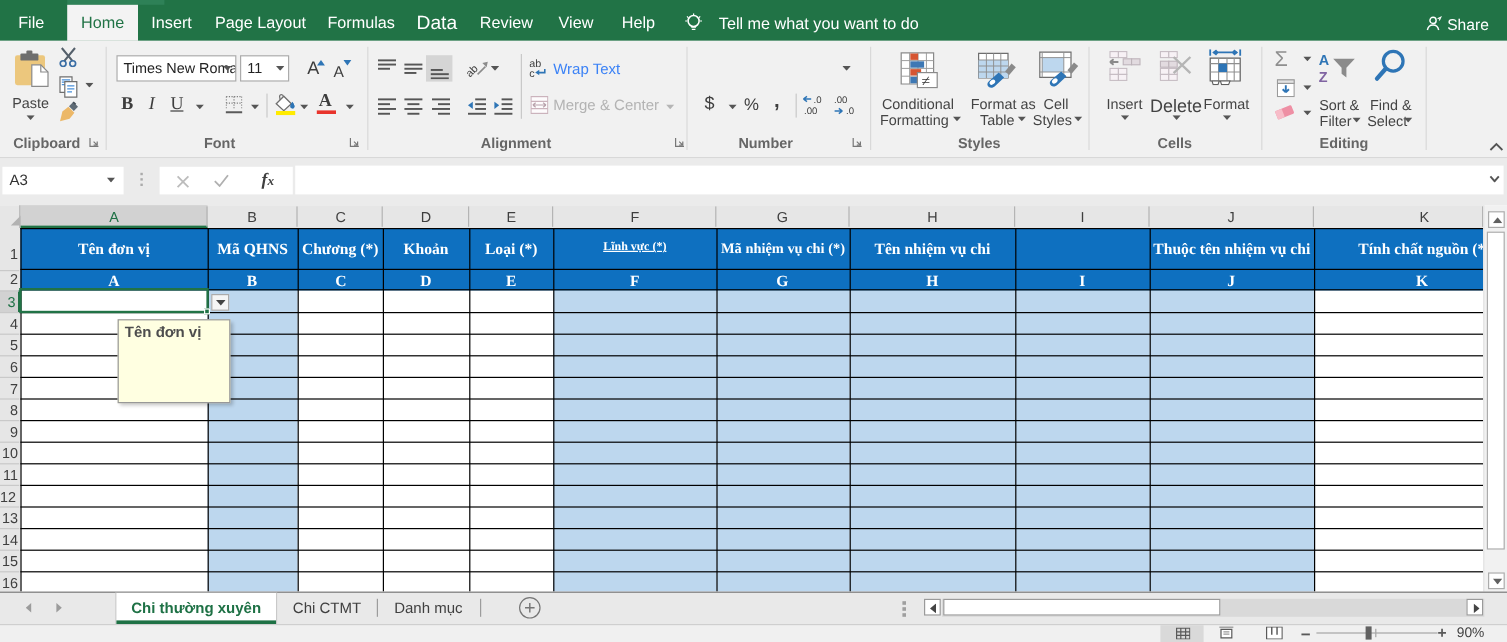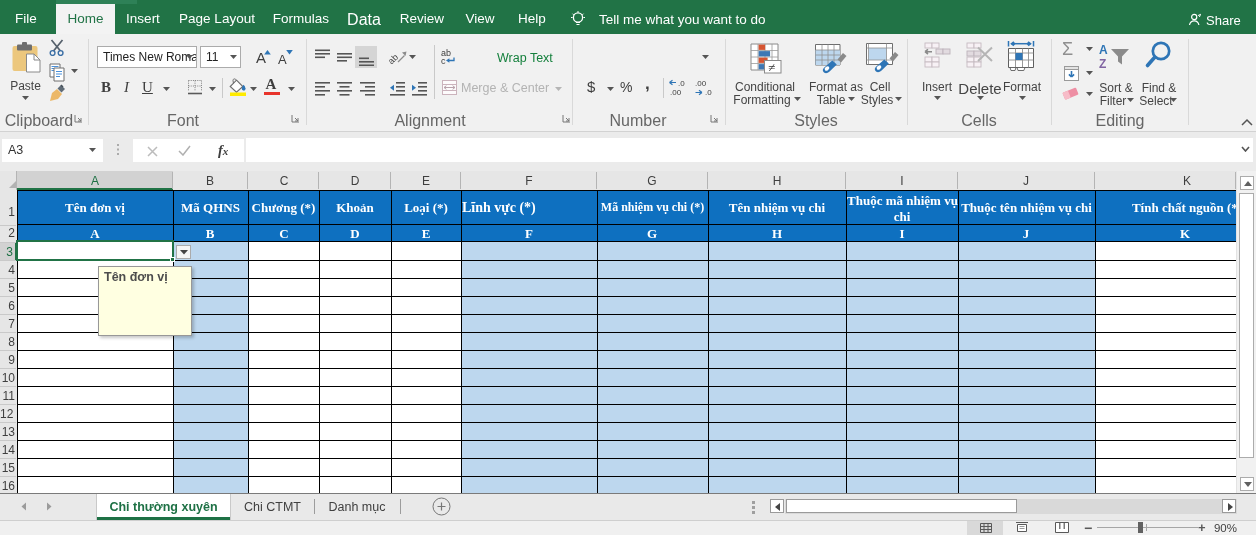--- a/index.html
+++ b/index.html
@@ -1,17 +1,17 @@
 <!DOCTYPE html>
 <html><head><meta charset="utf-8"><style>
 *{margin:0;padding:0;box-sizing:border-box}
 body{font-family:"Liberation Sans",sans-serif;}
 #root{position:relative;width:1256px;height:535px;overflow:hidden;background:#fff;}
 .a{position:absolute;}
-.lbl{position:absolute;font-size:16px;color:#666;text-align:center;}
+.lbl{position:absolute;font-size:12px;color:#666;text-align:center;font-weight:bold;}
 .serif{font-family:"Liberation Serif",serif;}
 </style></head><body>
 <div id="root">
 <div class="a" style="left:0;top:0;width:1256px;height:34px;background:#217346"></div>
 <div class="a" style="left:56px;top:0;width:81px;height:4px;background:#2e8157"></div>
 <div class="a" style="left:-34px;top:11px;width:120px;text-align:center;font-size:13.5px;color:#fff;">File</div>
 <div class="a" style="left:83px;top:11px;width:120px;text-align:center;font-size:13.5px;color:#fff;">Insert</div>
 <div class="a" style="left:157px;top:11px;width:120px;text-align:center;font-size:13.5px;color:#fff;">Page Layout</div>
 <div class="a" style="left:241px;top:11px;width:120px;text-align:center;font-size:13.5px;color:#fff;">Formulas</div>
 <div class="a" style="left:304px;top:11px;width:120px;text-align:center;font-size:16px;color:#fff;">Data</div>
@@ -150,21 +150,21 @@
 <svg class="a" style="left:409px;top:55px" width="7" height="4" viewBox="0 0 7 4">
       <path d="M0 0h7l-3.5 4z" fill="#555"></path>
     </svg>
 <svg class="a" style="left:441px;top:48px" width="17" height="17" viewBox="0 0 17 17">
 <text x="0" y="8" font-size="9" fill="#3e3e3e" font-family="Liberation Sans">ab</text>
 <text x="0" y="16" font-size="9" fill="#3e3e3e" font-family="Liberation Sans">c</text>
 <path d="M7 12.5h6v-3" fill="none" stroke="#2e75b6" stroke-width="1.3"></path>
 <path d="M5 12.5l3.4-2.3v4.6z" fill="#2e75b6"></path>
 </svg>
 <div class="a" style="left:434px;top:45px;width:1px;height:54px;background:#c9c9c9"></div>
-<div class="a" style="left:461px;top:51px;font-size:12.5px;color:#15803d;margin-left:36px;">Wrap Text</div>
+<div class="a" style="left:461px;top:51px;font-size:12.5px;color:#3b82f6;">Wrap Text</div>
 <svg class="a" style="left:314px;top:81px" width="18" height="18" viewBox="0 0 18 18">
       <rect x="1" y="1" width="15" height="1.6" fill="#565656"></rect>
       <rect x="1" y="5" width="10" height="1.6" fill="#565656"></rect>
       <rect x="1" y="9" width="15" height="1.6" fill="#565656"></rect>
       <rect x="1" y="13" width="10" height="1.6" fill="#565656"></rect>
     </svg>
 <svg class="a" style="left:336px;top:81px" width="18" height="18" viewBox="0 0 18 18">
       <rect x="1" y="1" width="15" height="1.6" fill="#565656"></rect>
       <rect x="3.5" y="5" width="10" height="1.6" fill="#565656"></rect>
       <rect x="1" y="9" width="15" height="1.6" fill="#565656"></rect>
@@ -475,24 +475,23 @@
 <div class="a" style="left:597px;top:190px;width:1px;height:303px;background:#000"></div>
 <div class="a" style="left:708px;top:190px;width:1px;height:303px;background:#000"></div>
 <div class="a" style="left:846px;top:190px;width:1px;height:303px;background:#000"></div>
 <div class="a" style="left:958px;top:190px;width:1px;height:303px;background:#000"></div>
 <div class="a" style="left:1095px;top:190px;width:1px;height:303px;background:#000"></div>
 <div class="a serif" style="left:18px;top:200px;width:154px;text-align:center;font-size:13px;font-weight:bold;color:#fff;white-space:nowrap;">Tên đơn vị</div>
 <div class="a serif" style="left:174px;top:200px;width:73px;text-align:center;font-size:13px;font-weight:bold;color:#fff;white-space:nowrap;">Mã QHNS</div>
 <div class="a serif" style="left:249px;top:200px;width:69px;text-align:center;font-size:13px;font-weight:bold;color:#fff;white-space:nowrap;">Chương (*)</div>
 <div class="a serif" style="left:320px;top:200px;width:70px;text-align:center;font-size:13px;font-weight:bold;color:#fff;white-space:nowrap;">Khoản</div>
 <div class="a serif" style="left:392px;top:200px;width:68px;text-align:center;font-size:13px;font-weight:bold;color:#fff;white-space:nowrap;">Loại (*)</div>
-<div class="a serif" style="left:462px;top:200px;width:134px;font-size:14px;font-weight:bold;color:#fff;white-space:nowrap;">Lĩnh vực (*)</div>
+<div class="a serif" style="left:462px;top:200px;width:134px;text-align:center;font-size:10px;font-weight:bold;color:#fff;white-space:nowrap;text-decoration:underline;">Lĩnh vực (*)</div>
 <div class="a serif" style="left:598px;top:200px;width:109px;text-align:center;font-size:12px;font-weight:bold;color:#fff;white-space:nowrap;">Mã nhiệm vụ chi (*)</div>
 <div class="a serif" style="left:709px;top:200px;width:136px;text-align:center;font-size:13px;font-weight:bold;color:#fff;white-space:nowrap;">Tên nhiệm vụ chi</div>
-<div class="a serif" style="left:847px;top:193px;width:110px;text-align:center;font-size:13px;font-weight:bold;color:#fff;line-height:16px;white-space:nowrap;">Thuộc mã nhiệm vụ<br>chi</div>
 <div class="a serif" style="left:959px;top:200px;width:135px;text-align:center;font-size:13px;font-weight:bold;color:#fff;white-space:nowrap;">Thuộc tên nhiệm vụ chi</div>
 <div class="a serif" style="left:1095px;top:200px;width:184px;text-align:center;font-size:13px;font-weight:bold;color:#fff;clip-path:inset(0 43px 0 0);">Tính chất nguồn (*)</div>
 <div class="a serif" style="left:75px;top:226px;width:40px;text-align:center;font-size:13px;font-weight:bold;color:#fff;">A</div>
 <div class="a serif" style="left:190px;top:226px;width:40px;text-align:center;font-size:13px;font-weight:bold;color:#fff;">B</div>
 <div class="a serif" style="left:264px;top:226px;width:40px;text-align:center;font-size:13px;font-weight:bold;color:#fff;">C</div>
 <div class="a serif" style="left:335px;top:226px;width:40px;text-align:center;font-size:13px;font-weight:bold;color:#fff;">D</div>
 <div class="a serif" style="left:406px;top:226px;width:40px;text-align:center;font-size:13px;font-weight:bold;color:#fff;">E</div>
 <div class="a serif" style="left:509px;top:226px;width:40px;text-align:center;font-size:13px;font-weight:bold;color:#fff;">F</div>
 <div class="a serif" style="left:632px;top:226px;width:40px;text-align:center;font-size:13px;font-weight:bold;color:#fff;">G</div>
 <div class="a serif" style="left:757px;top:226px;width:40px;text-align:center;font-size:13px;font-weight:bold;color:#fff;">H</div>

